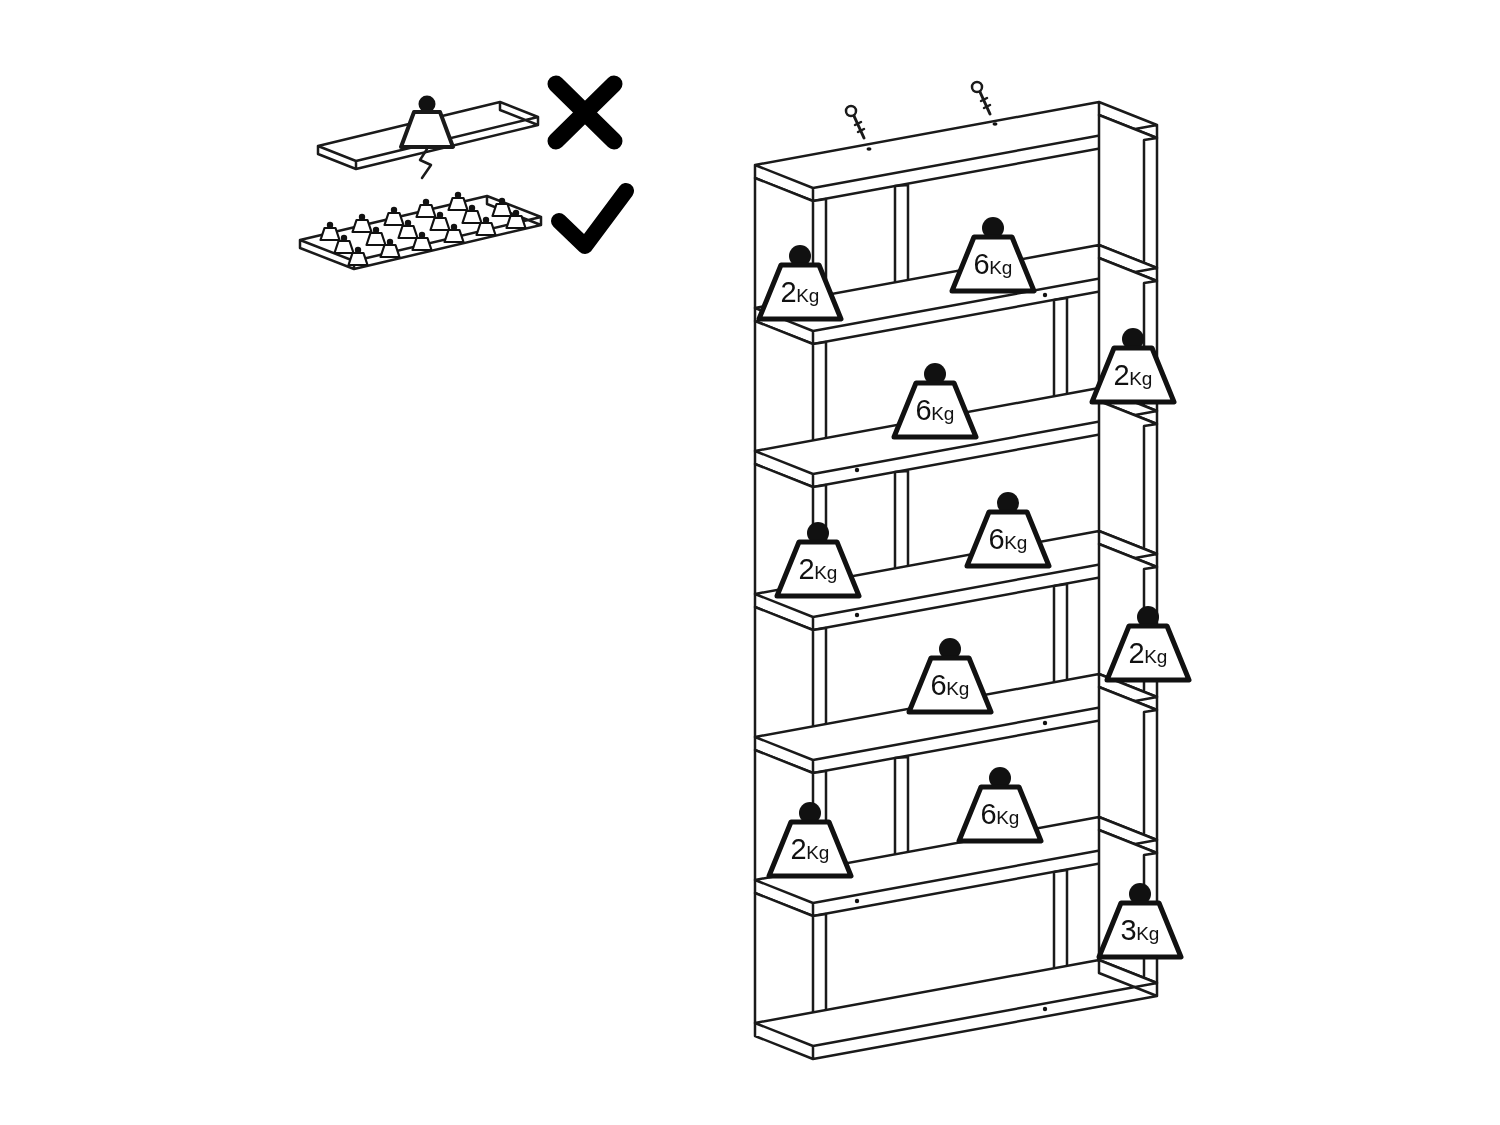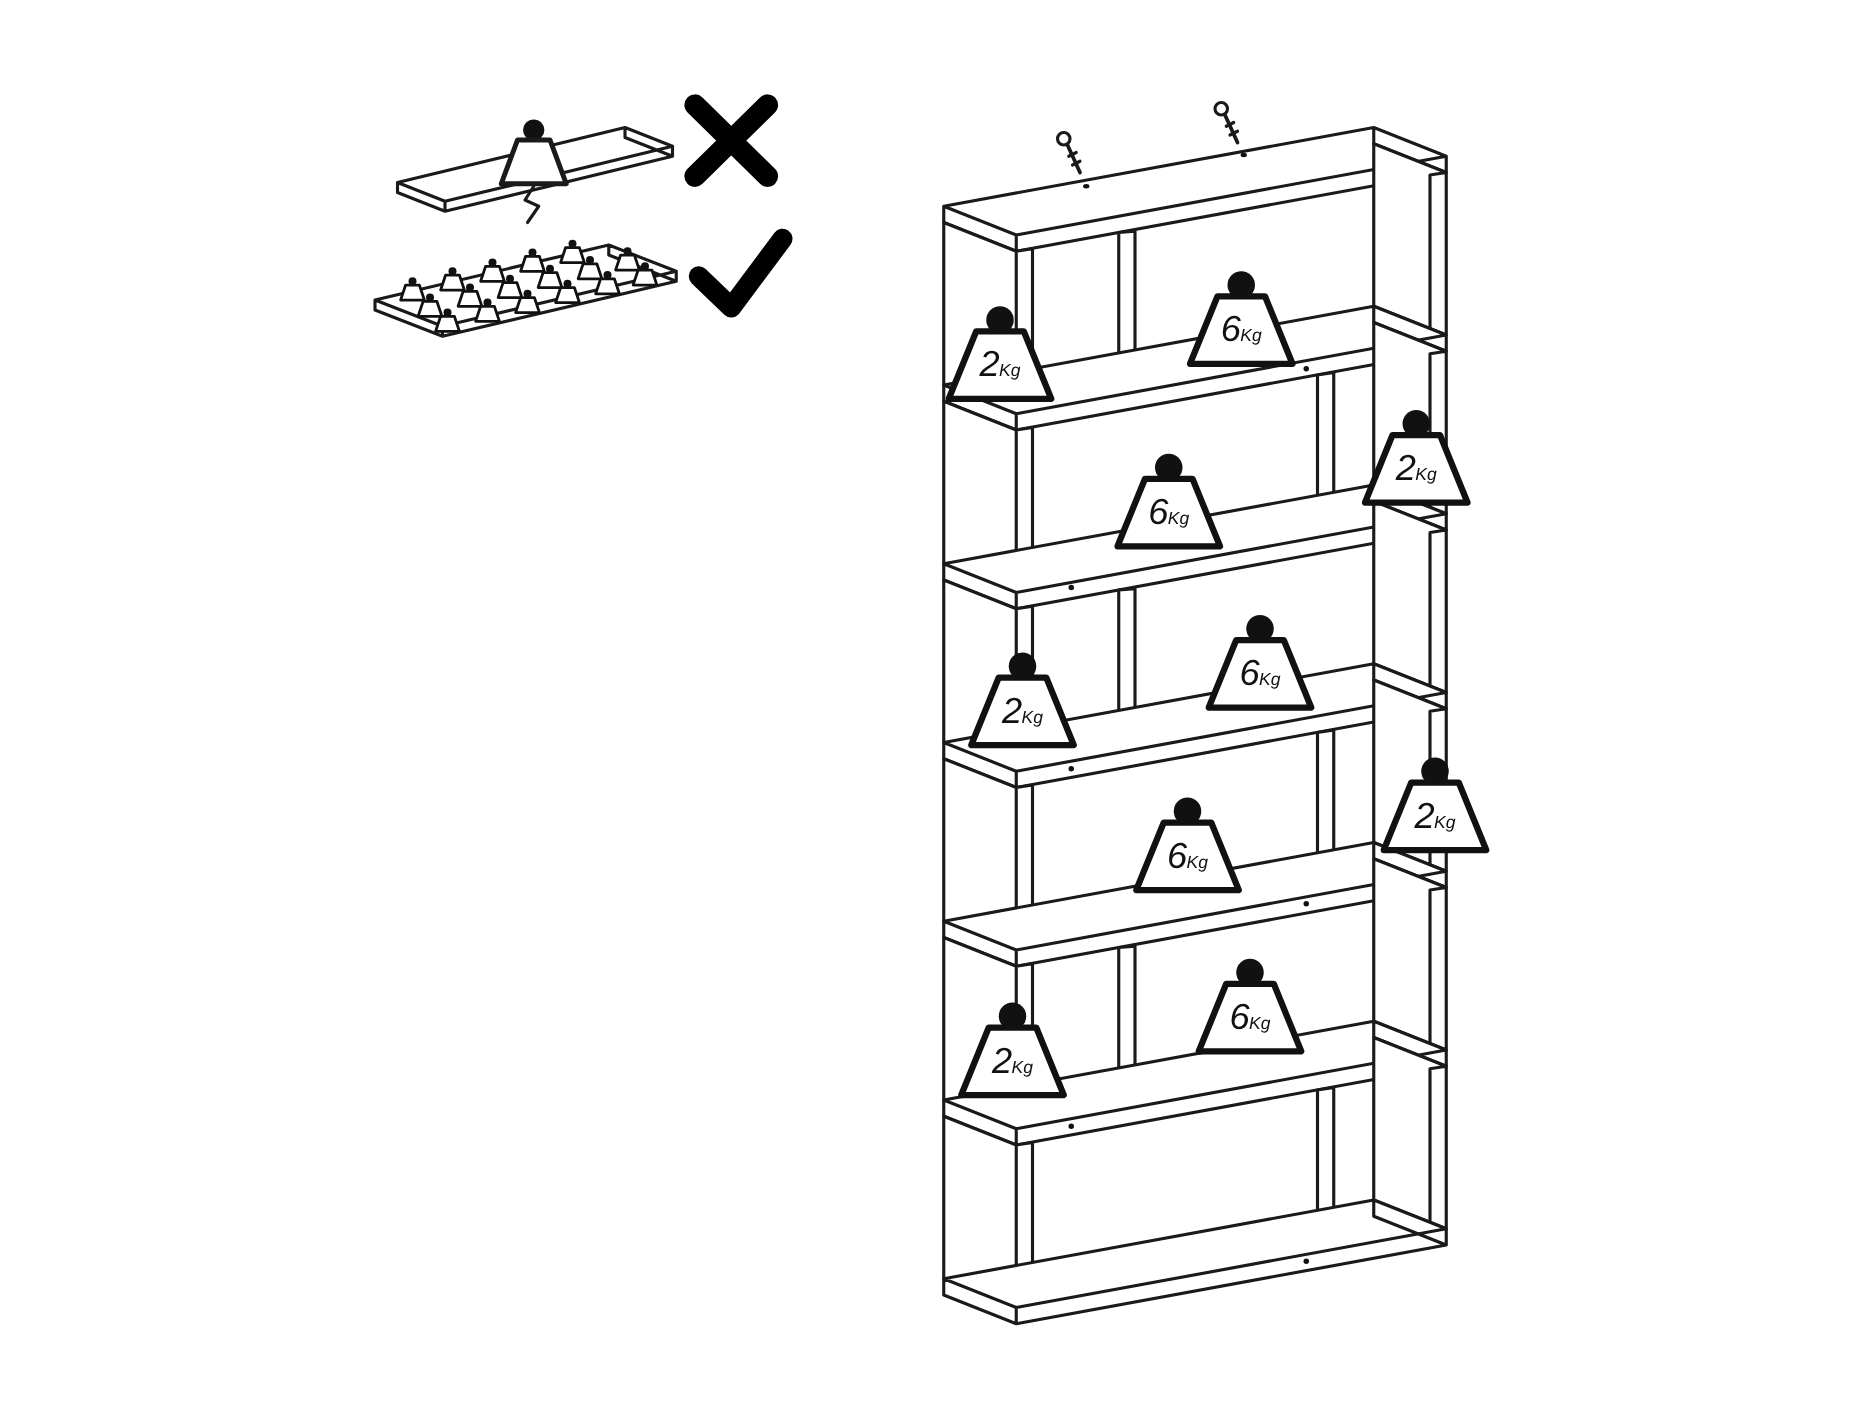--- a/index.html
+++ b/index.html
@@ -1,24 +1,24 @@
 <!DOCTYPE html>
 <html><head>
 <meta charset="utf-8">
 <style>
   html,body{margin:0;padding:0;background:#ffffff;}
   .canvas{position:relative;width:1500px;height:1125px;background:#ffffff;overflow:hidden;
-          font-family:"Liberation Sans", sans-serif;color:#111;font-style:italic;}
+          font-family:"Liberation Sans", sans-serif;color:#111;}
   .canvas > svg{position:absolute;left:0;top:0;}
   .weight{position:absolute;width:112px;height:84px;}
   .weight svg{display:block;position:absolute;left:0;top:0;}
   .w-label{position:absolute;left:0;right:0;top:26px;height:48px;text-align:center;line-height:48px;
            white-space:nowrap;color:#111;}
   .w-num{font-size:29px;letter-spacing:-0.5px;}
-  .w-unit{font-size:14px;}
+  .w-unit{font-size:19px;}
 </style>
 </head>
 <body>
 
 <div class="canvas">
 
   <svg width="1500" height="1125" viewBox="0 0 1500 1125" fill="none" stroke="#1a1a1a" stroke-width="2.5" stroke-linejoin="round" stroke-linecap="round">
 
     <g>
       <path fill="#fff" d="M318,146 L500,102 L538,117 L356,161 Z M356,161 L538,117 L538,125 L356,169 Z M318,146 L356,161 L356,169 L318,154 Z M500,102 L538,117 L538,125 L500,110 Z"></path>
@@ -183,14 +183,21 @@
     <div class="w-label"><span class="w-num">2</span><span class="w-unit">Kg</span></div>
   </div>
   <div class="weight" style="left:944px;top:764px">
     <svg width="112" height="84" viewBox="0 0 112 84">
         <circle cx="56" cy="14" r="11" fill="#111"></circle>
         <path d="M37,23 L75,23 L97,77 L15,77 Z" fill="#fff" stroke="#111" stroke-width="5" stroke-linejoin="round"></path>
       </svg>
     <div class="w-label"><span class="w-num">6</span><span class="w-unit">Kg</span></div>
   </div>
 
+  <div class="weight" style="left:1084px;top:880px">
+    <svg width="112" height="84" viewBox="0 0 112 84">
+        <circle cx="56" cy="14" r="11" fill="#111"></circle>
+        <path d="M37,23 L75,23 L97,77 L15,77 Z" fill="#fff" stroke="#111" stroke-width="5" stroke-linejoin="round"></path>
+      </svg>
+    <div class="w-label"><span class="w-num">3</span><span class="w-unit">Kg</span></div>
+  </div>
 
 </div>
 
 </body></html>

